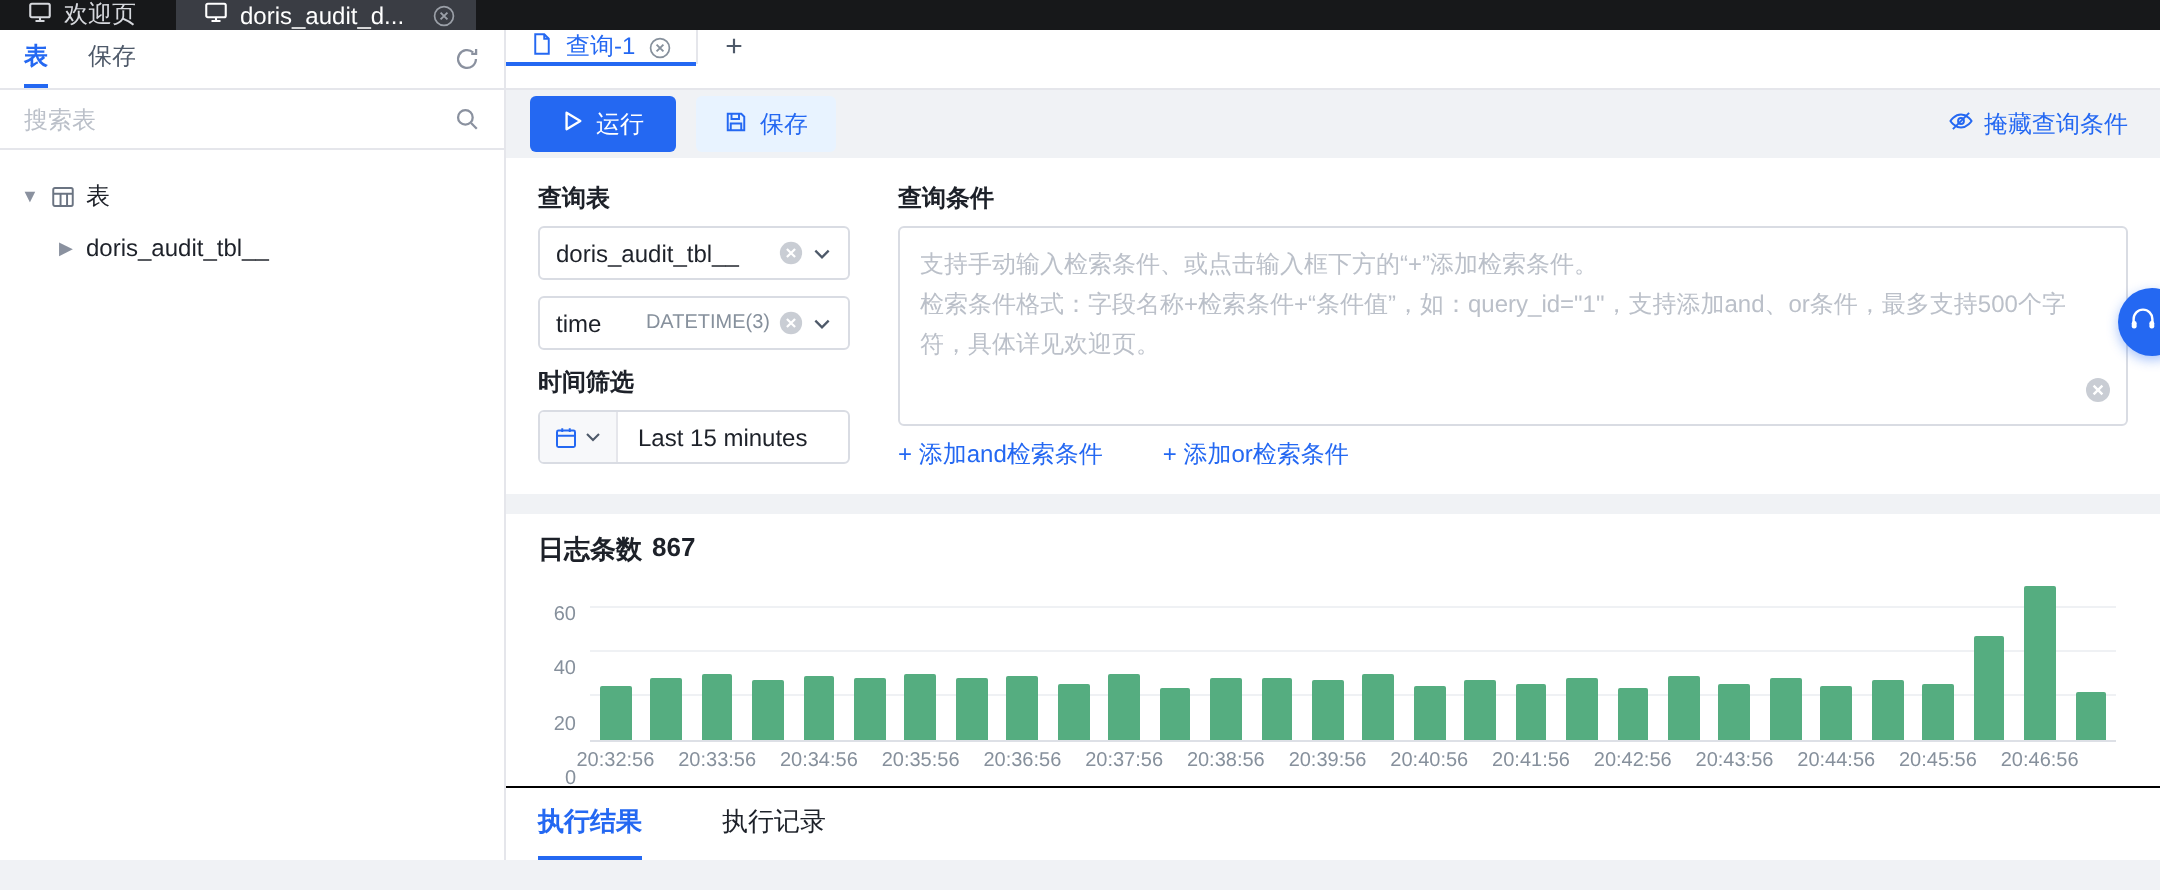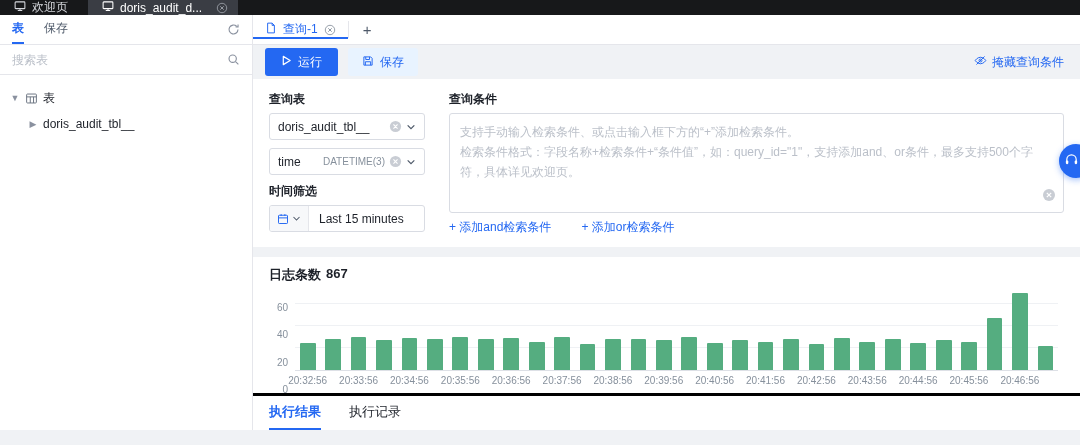--- a/index.html
+++ b/index.html
@@ -27,21 +27,21 @@
   .side-search input { flex:1; border:none; outline:none; font-size:12px; color:#1d2129; font-family:inherit; background:transparent; }
   input::placeholder, textarea::placeholder { color:#bbc0c9; }
   .search-icon { color:#8a919f; display:flex; }
   .tree { padding:10px 10px; }
   .tree-row { display:flex; align-items:center; gap:5px; height:26px; color:#1d2129; cursor:pointer; }
   .caret { color:#8a919f; font-size:9px; width:10px; text-align:center; flex:none; }
   .tree-child { padding-left:18px; }
   .tbl-icon { color:#6b7482; display:flex; }
 
   
-  .qtabs { height:30px; background:#fff; border-bottom:1px solid #e5e6eb; display:flex; align-items:center; }
+  .qtabs { height:30px; background:#fff; border-bottom:1px solid #e5e6eb; display:flex; align-items:flex-start; }
   .qtab { display:flex; align-items:center; gap:6px; padding:0 12px; color:#2468f2; border-right:1px solid #e5e6eb; position:relative; cursor:pointer; }
   .qtab::after { content:""; position:absolute; left:0; right:0; bottom:-1px; height:2px; background:#2468f2; }
   .qtab-close { display:flex; align-items:center; color:#86909c; }
   .qtab-add { display:flex; align-items:center; padding:0 14px; color:#4e5969; font-size:15px; cursor:pointer; }
 
   
   .toolbar { height:34px; display:flex; align-items:center; padding:0 12px; gap:10px; }
   .btn { display:flex; align-items:center; gap:6px; height:28px; border-radius:3px; font-size:12px; cursor:pointer; border:none; font-family:inherit; }
   .btn-run { background:#2468f2; color:#fff; padding:0 16px; }
   .btn-save { background:#e8f3ff; color:#2468f2; padding:0 14px; }
@@ -83,21 +83,21 @@
   .plot-col { flex:1; display:flex; flex-direction:column; min-width:0; }
   .plot { flex:1; position:relative; border-bottom:1px solid #dde0e6; }
   .gridline { position:absolute; left:0; right:0; height:1px; background:#eff1f4; }
   .slots { position:absolute; left:0; right:0; top:0; bottom:0; display:flex; align-items:flex-end; }
   .slot { flex:1; display:flex; justify-content:center; align-items:flex-end; height:100%; }
   .bar { width:62%; border-radius:1px 1px 0 0; }
   .x-axis { height:16px; position:relative; margin-top:4px; flex:none; }
   .xtick { position:absolute; transform:translateX(-50%); font-size:10px; color:#86909c; white-space:nowrap; }
 
   
-  .result-tabs { background:#fff; border-top:3px solid #000000; height:37px; display:flex; align-items:stretch; padding:0 16px; gap:28px; flex:none; }
+  .result-tabs { background:#fff; border-top:1px solid #000000; height:37px; display:flex; align-items:stretch; padding:0 16px; gap:40px; flex:none; }
   .rtab { display:flex; align-items:center; color:#1d2129; font-size:13px; cursor:pointer; border-bottom:2px solid transparent; }
   .rtab.active { color:#2468f2; font-weight:bold; border-bottom-color:#2468f2; }
 
   
   .assist { position:absolute; right:-13px; top:144px; width:34px; height:34px; border-radius:50%; background:#2468f2; display:flex; align-items:center; justify-content:center; color:#fff; box-shadow:0 2px 6px rgba(36,104,242,.4); z-index:20; cursor:pointer; }
 </style>
 </head>
 <body>
 
 <div class="app">

